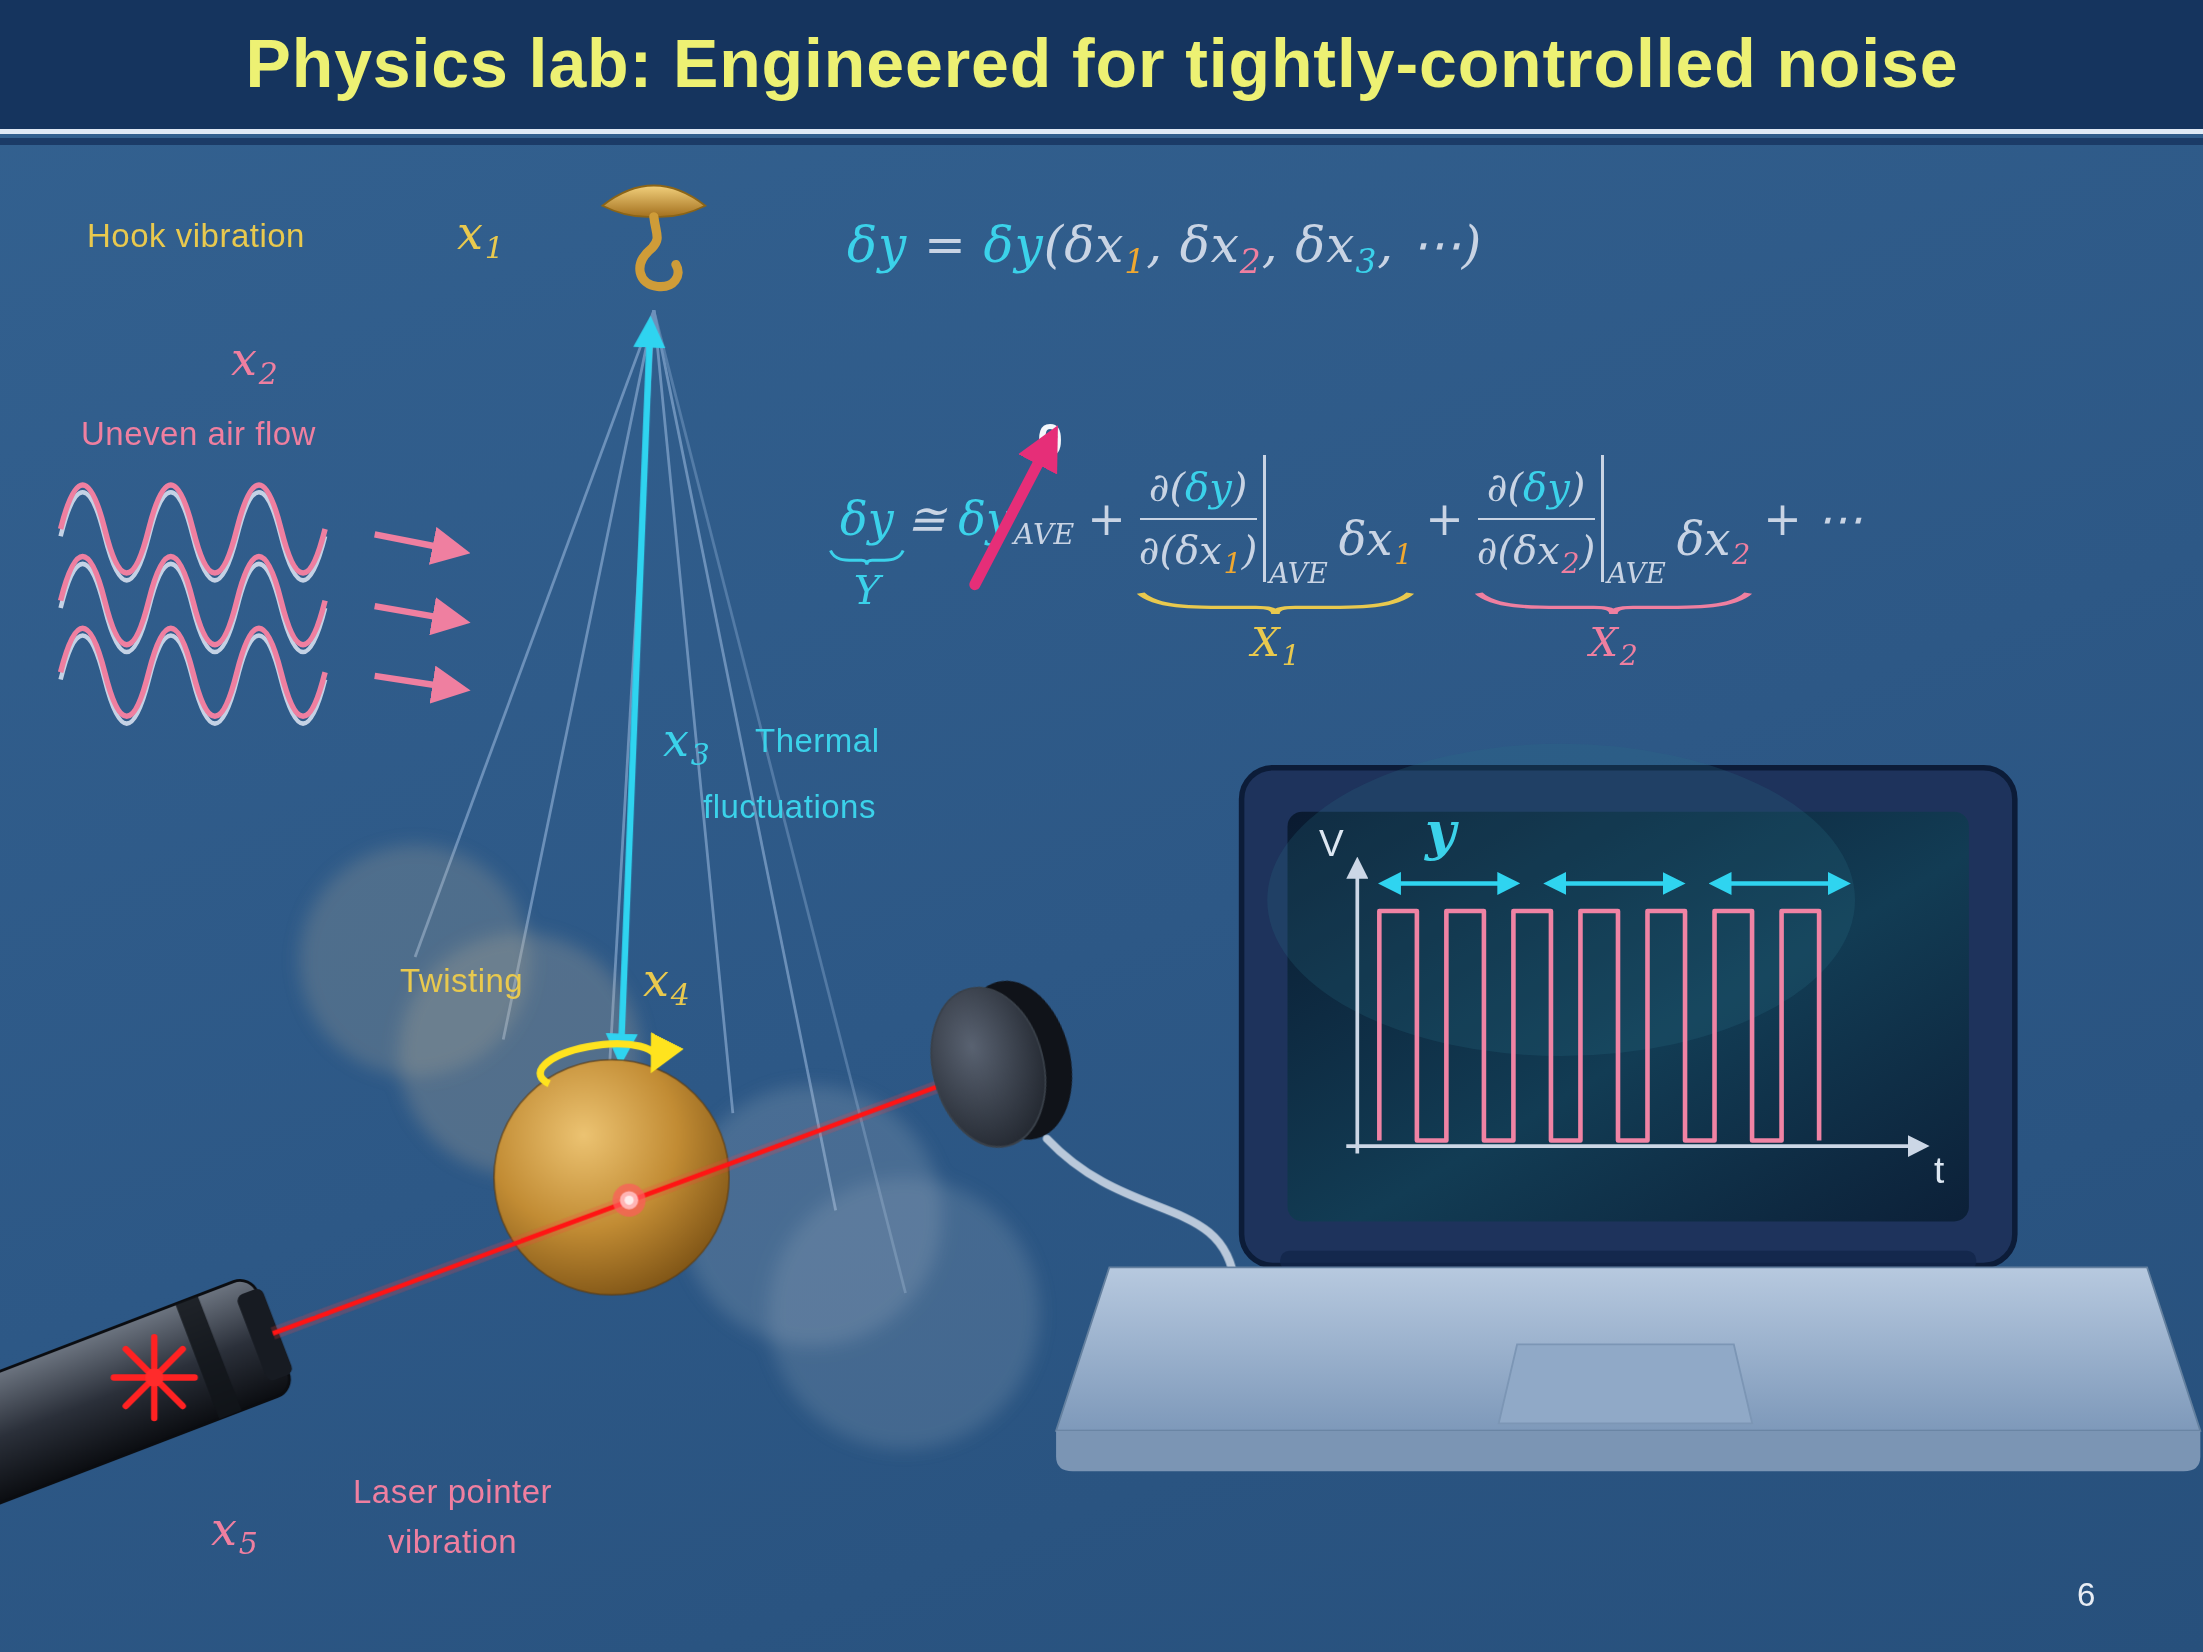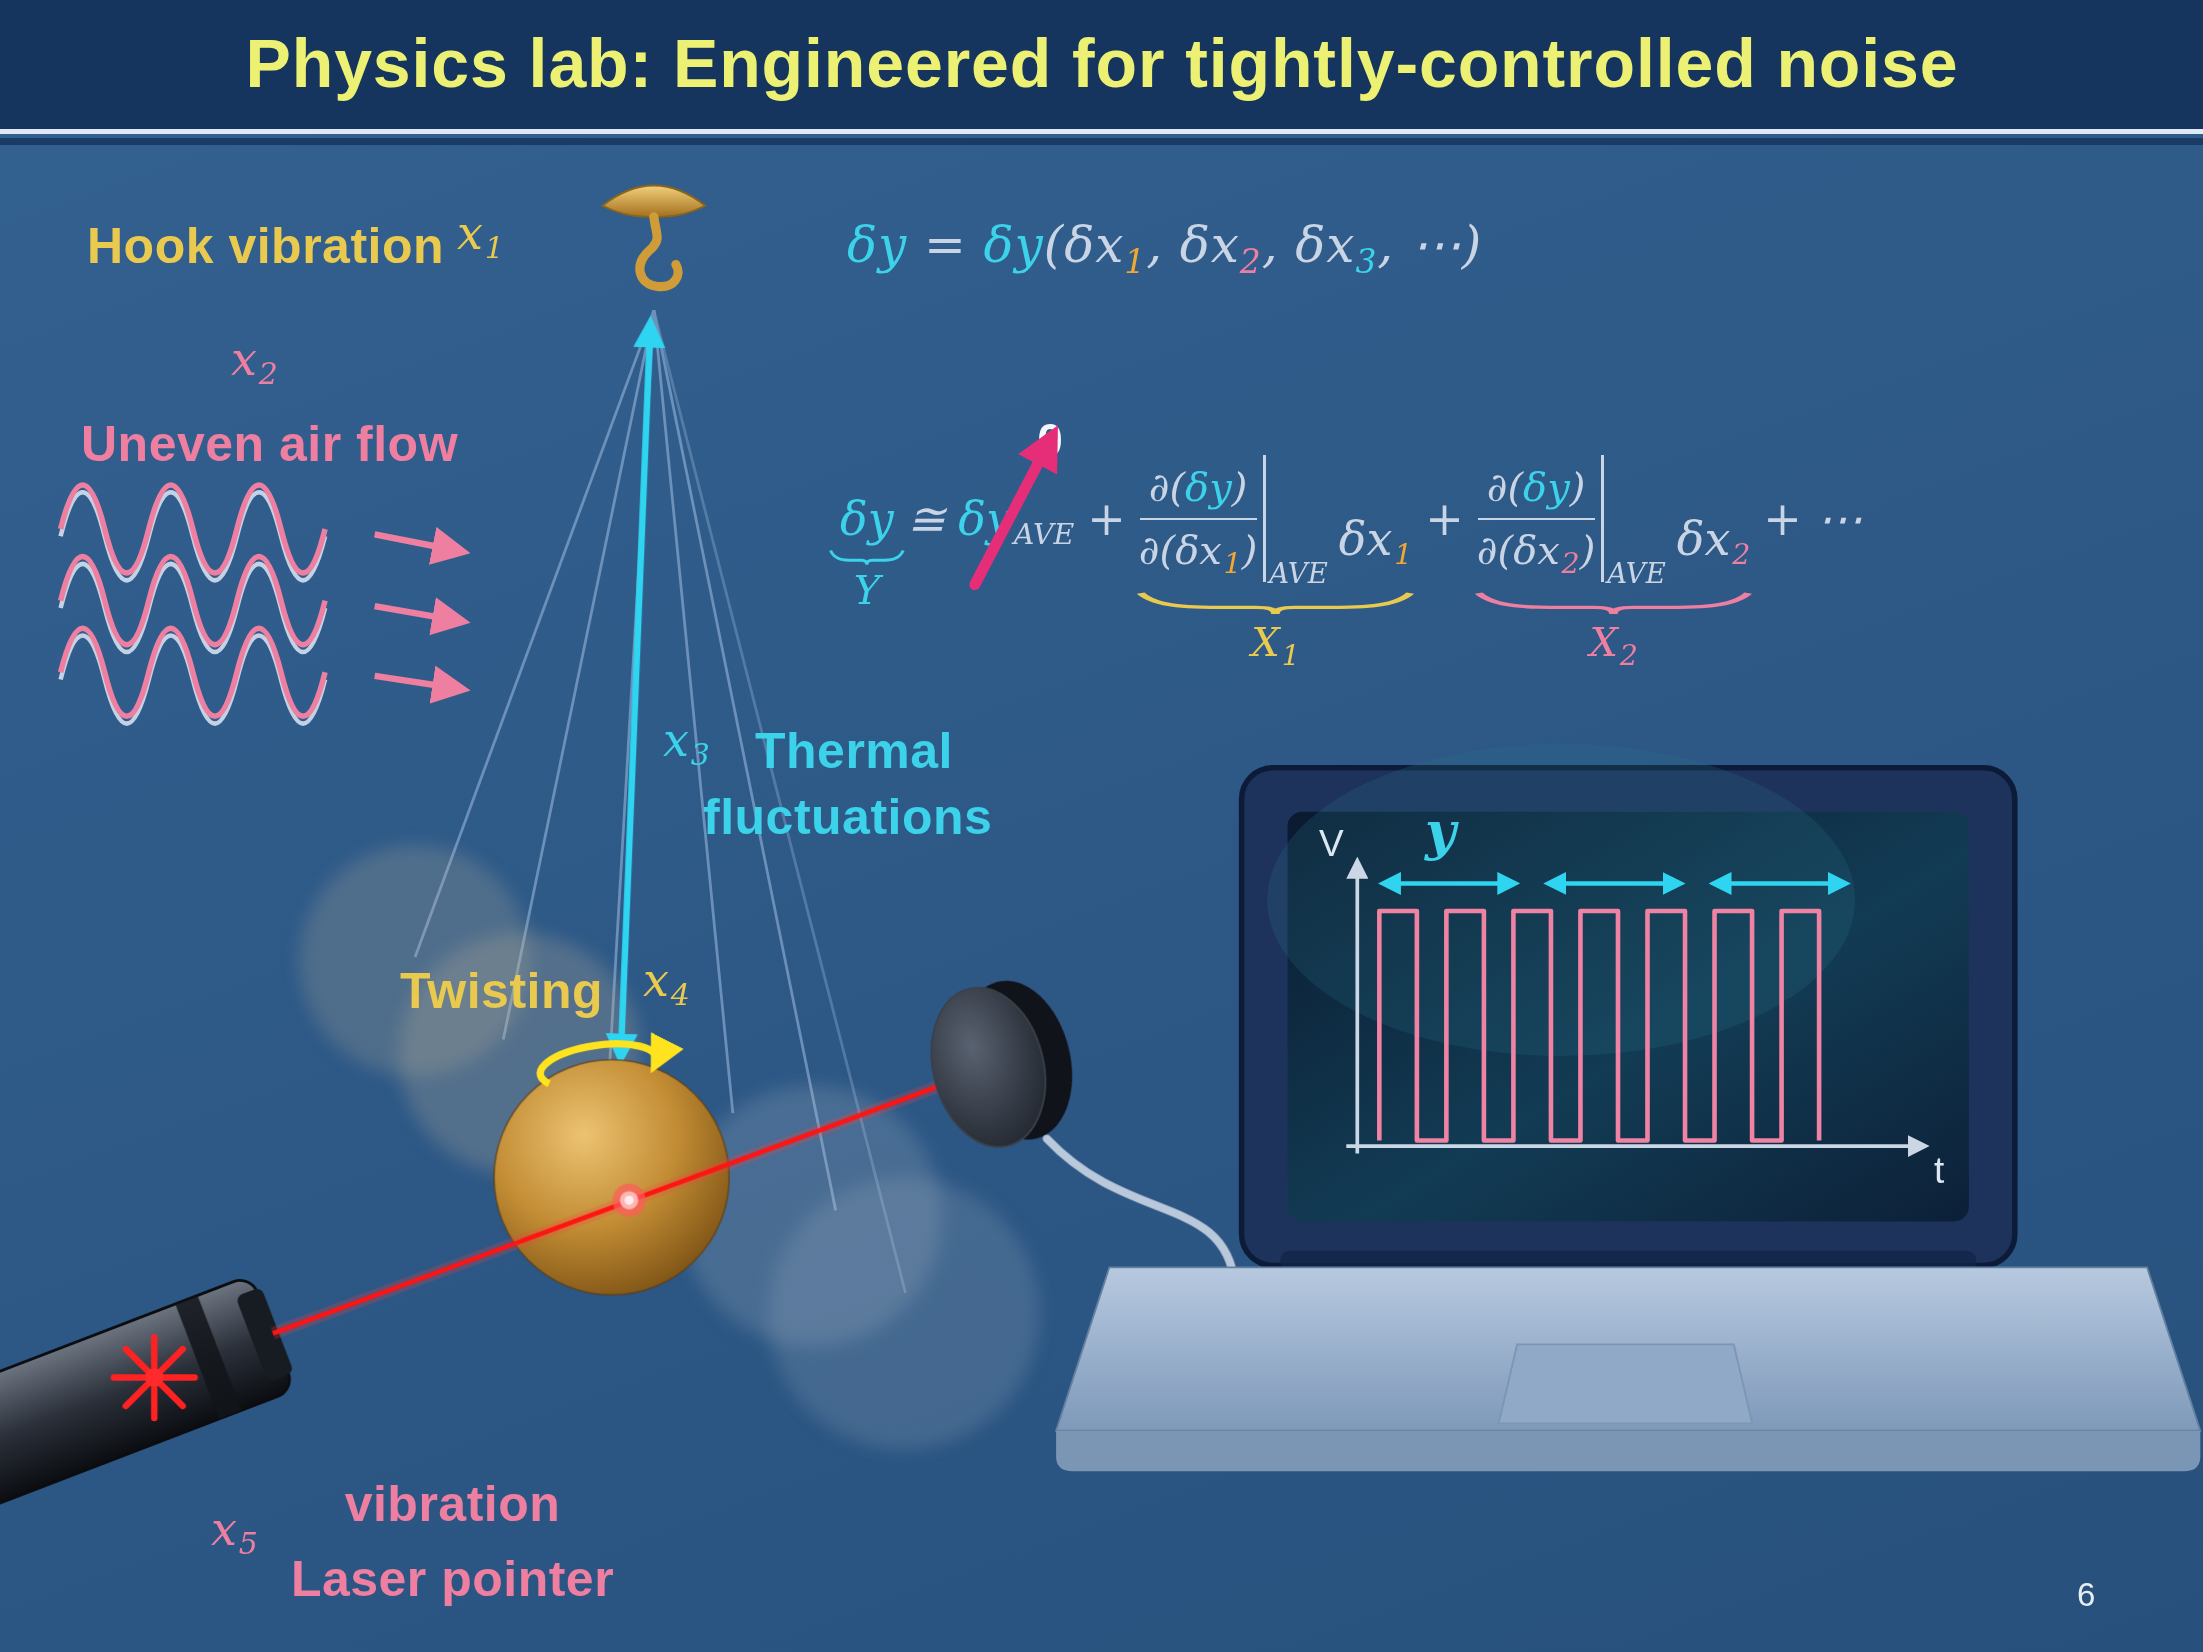--- a/index.html
+++ b/index.html
@@ -6,21 +6,21 @@
   .slide{position:relative;width:2204px;height:1653px;overflow:hidden;
     background:linear-gradient(160deg,#336190 0%,#2d5886 55%,#27507c 100%);
     font-family:"Liberation Sans",sans-serif;}
   
   .header{position:absolute;top:0;left:0;right:0;height:129px;background:#15345e;
     border-bottom:5.5px solid #dfe9f5;}
   .header-underline{position:absolute;top:138px;left:0;right:0;height:7.3px;background:#1b3b67;}
   .title{position:absolute;left:0;right:0;top:24px;text-align:center;font-size:68px;
     font-weight:700;letter-spacing:0.9px;color:#edf173;}
   
-  .lab{position:absolute;font-size:50px;font-weight:700;letter-spacing:0.5px;}
+  .lab{position:absolute;font-size:33px;font-weight:400;letter-spacing:0.5px;}
   .yellow{color:#e9c94e}.pink{color:#ef7fa0}.cyan{color:#3bd2ea}
   .orange{color:#f0a830}
   .mvar{position:absolute;font-family:"DejaVu Serif",serif;font-style:italic;font-size:46px;}
   .msub{font-size:30px;position:relative;top:9.2px;margin-left:1.8px;}
   .center2{text-align:center;line-height:1.5;}
   
   .eq1{position:absolute;left:847px;top:180px;font-family:"DejaVu Serif",serif;
     font-style:italic;font-size:50px;color:#c9d4e4;letter-spacing:0.9px;margin-top:36px;}
   .eq1 .sub{font-size:33px;position:relative;top:11px;}
   .small-note{position:absolute;left:843px;top:303px;font-size:43px;color:#ccd6e4;}
@@ -217,22 +217,22 @@
 
     <div class="mvar cyan" style="left:663px;top:713px"><span>x</span><span class="msub">3</span></div>
     <div class="lab cyan" style="left:755px;top:722px">Thermal</div>
     <div class="lab cyan" style="left:703px;top:788px">fluctuations</div>
 
     <div class="lab yellow" style="left:400px;top:962px">Twisting</div>
     <div class="mvar yellow" style="left:643px;top:953px"><span>x</span><span class="msub">4</span></div>
 
     <div class="mvar pink" style="left:211px;top:1502px"><span>x</span><span class="msub">5</span></div>
     <div class="lab pink center2" style="left:287px;top:1467px;width:331px">
+      <div>Laser pointer</div>
       <div>vibration</div>
-      <div>Laser pointer</div>
     </div>
 
     <div class="plot-lab" style="left:1319px;top:823px">V</div>
     <div class="plot-lab" style="left:1934px;top:1150px">t</div>
     <div class="plot-y" style="left:1425px;top:799px">y</div>
 
     <div class="page-num">6</div>
 
     <div class="eq1">
       <span class="cyan">δy</span><span> = </span><span class="cyan">δy</span><span>(</span><span>δx</span><span class="sub orange">1</span><span>, </span><span>δx</span><span class="sub pink">2</span><span>, </span><span>δx</span><span class="sub cyan">3</span><span>, ⋯)</span>

